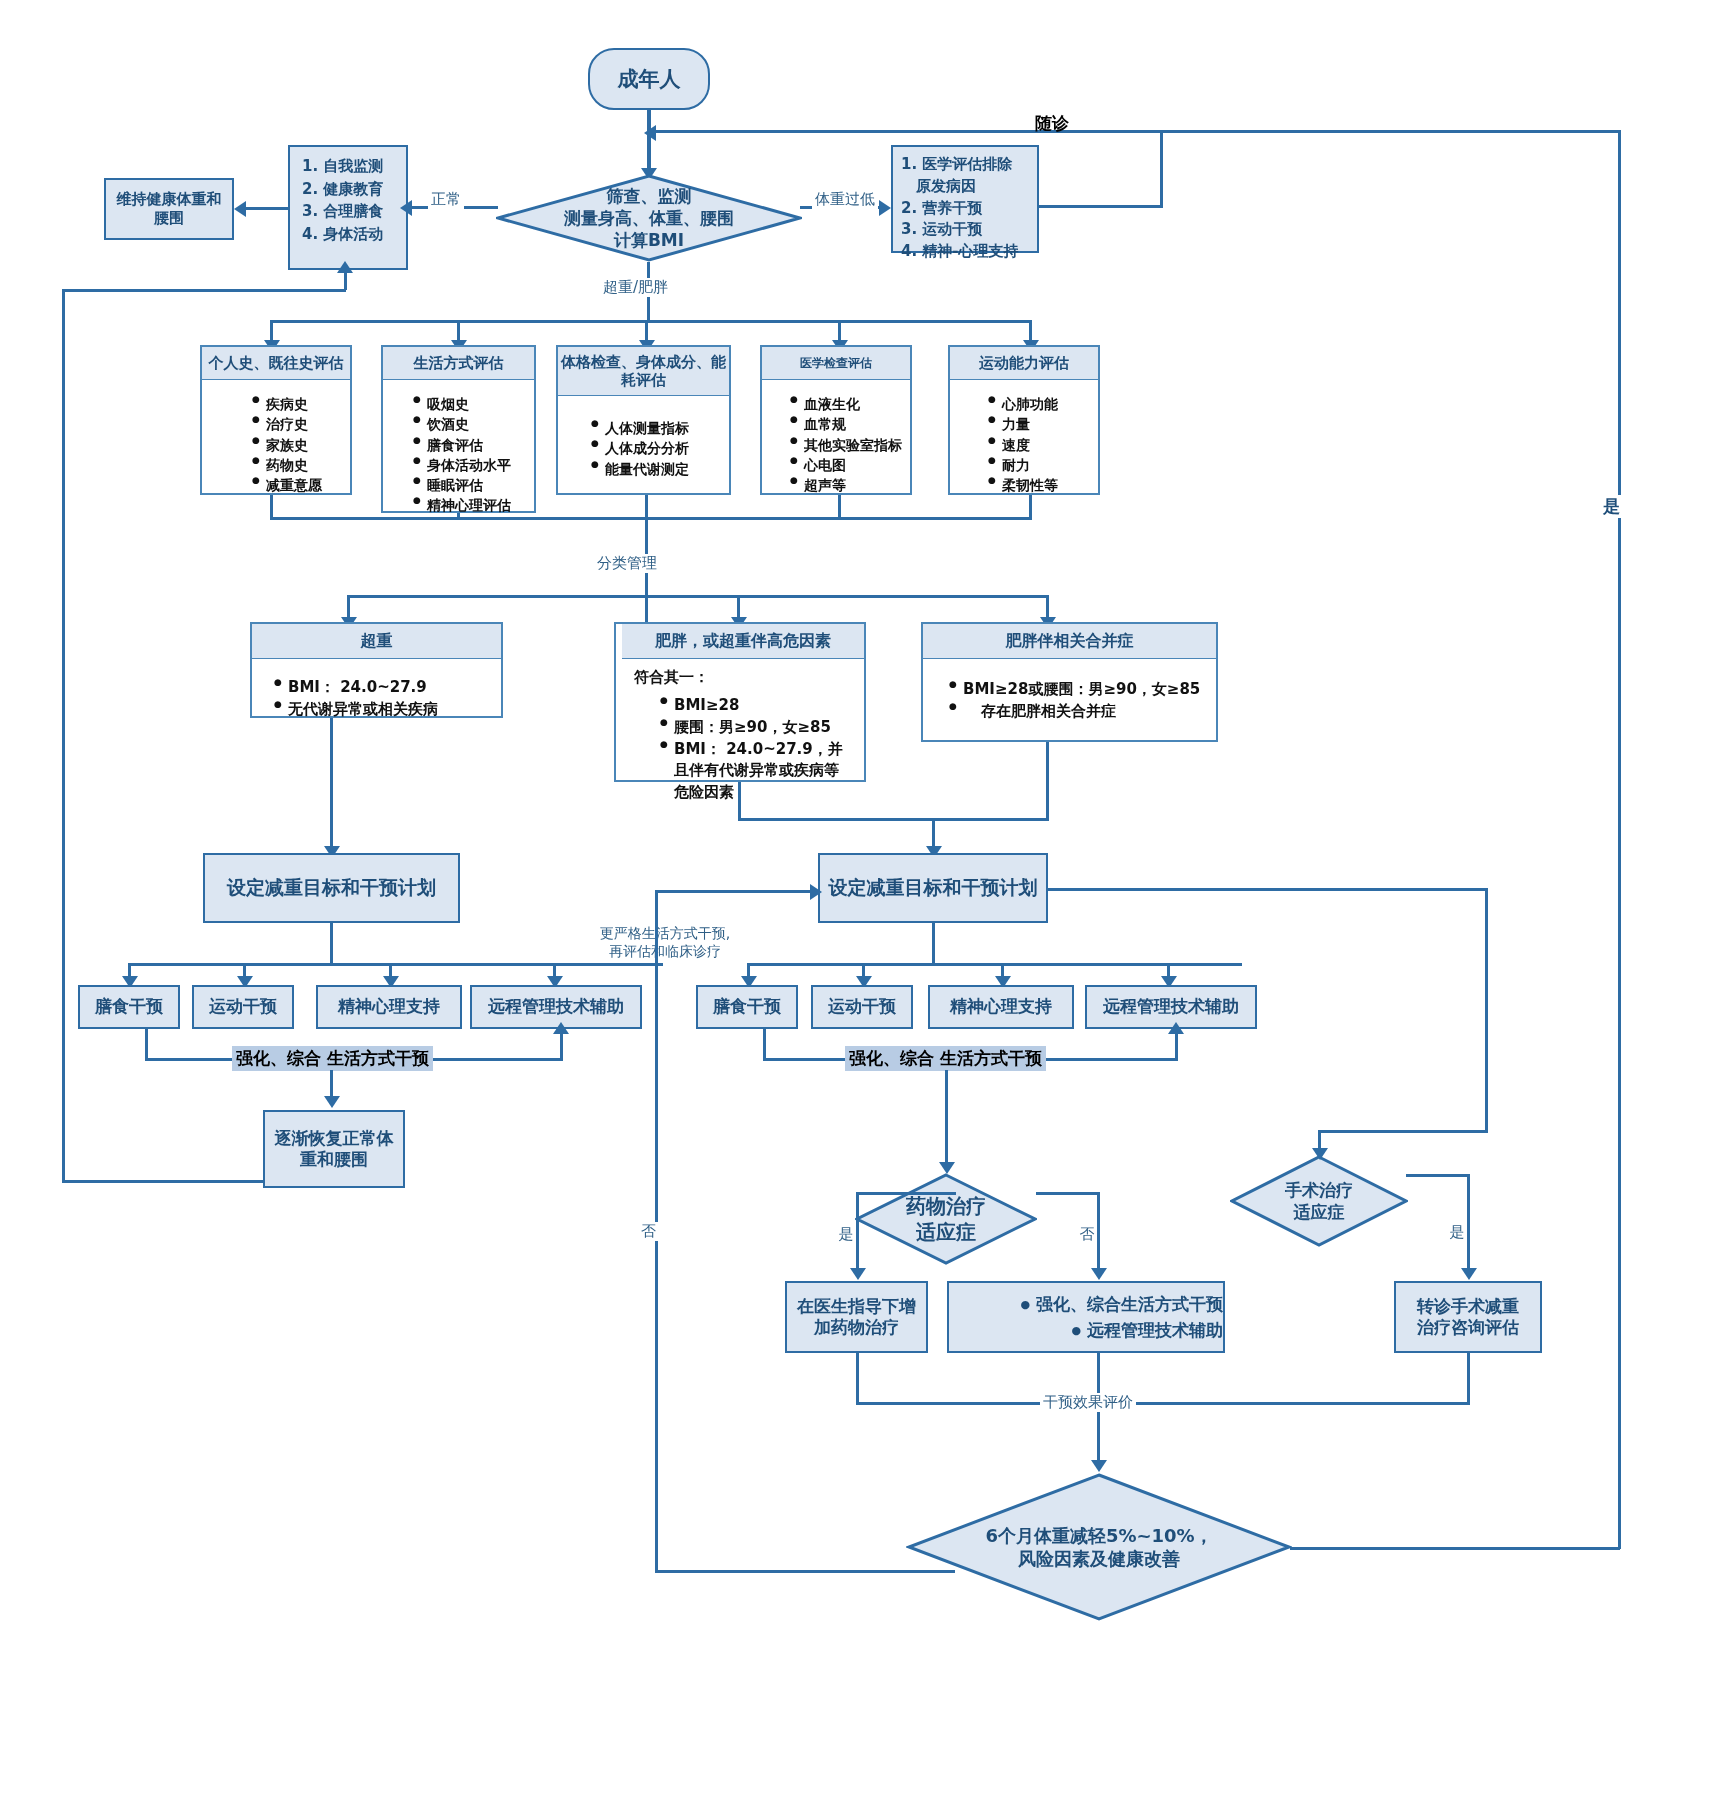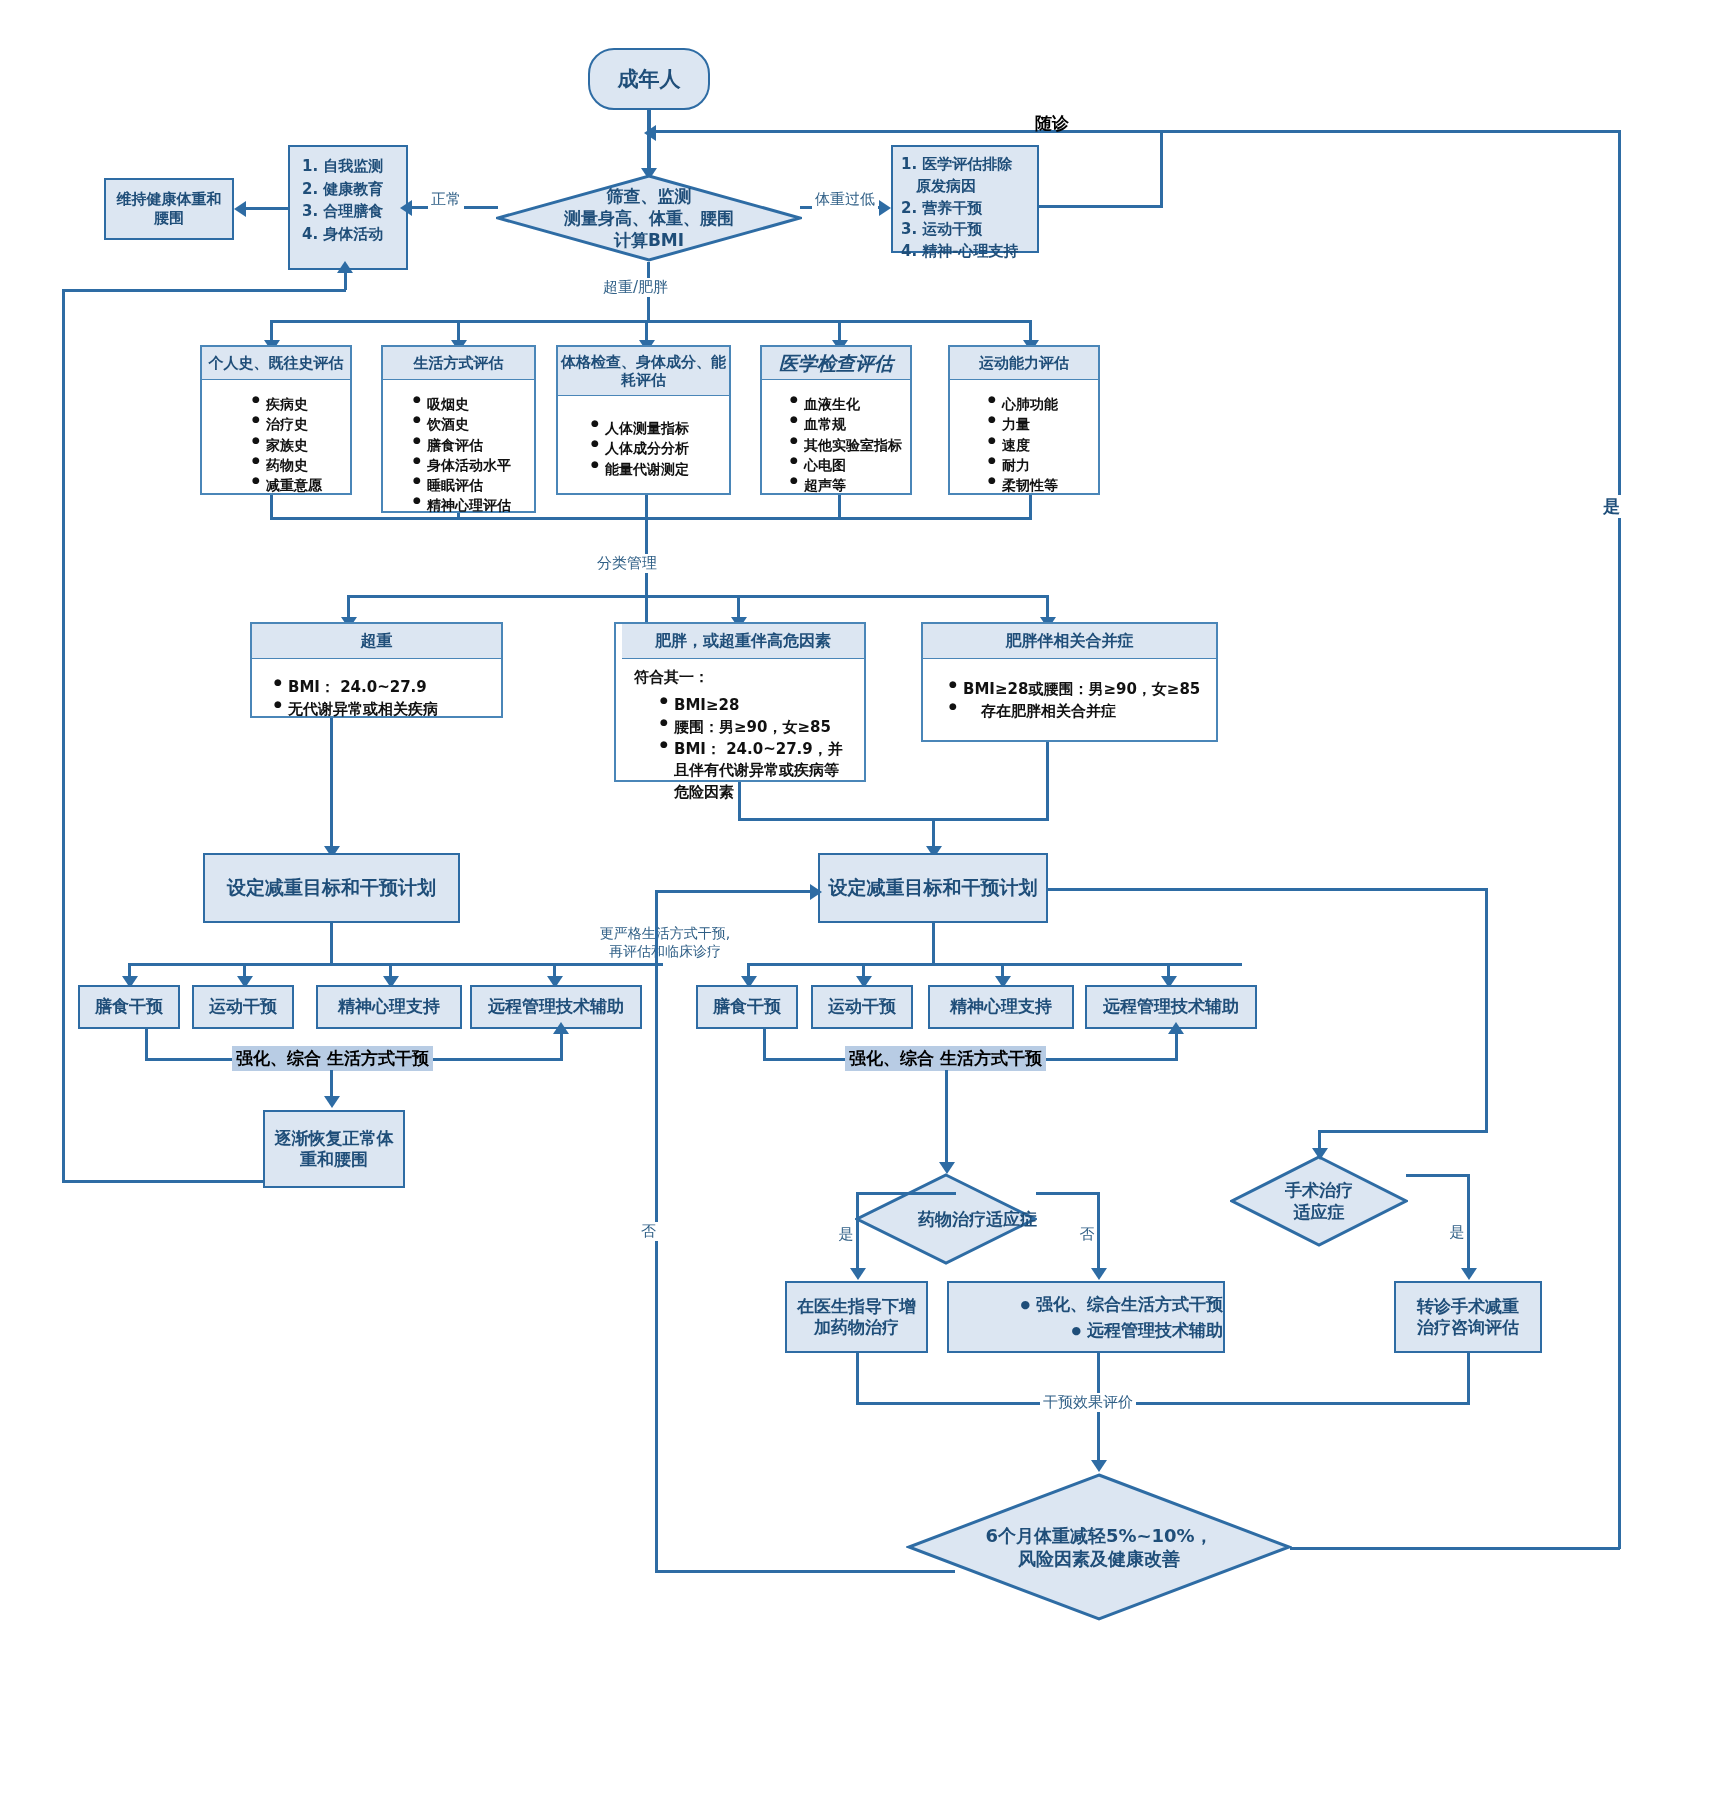--- a/index.html
+++ b/index.html
@@ -156,21 +156,21 @@
     <div class="bd" style="font-size:14px;padding-left:25px;padding-top:14px;">
       <ul>
         <li>人体测量指标</li>
         <li>人体成分分析</li>
         <li>能量代谢测定</li>
       </ul>
     </div>
   </div>
 
   <div class="card" style="left:760px;top:345px;width:152px;height:150px;">
-    <div class="hd" style="height:32px;font-size:19px;font-style:italic;">医学检查评估</div>
+    <div class="hd" style="height:32px;font-size:12px;">医学检查评估</div>
     <div class="bd" style="font-size:14px;padding-left:20px;">
       <ul>
         <li>血液生化</li>
         <li>血常规</li>
         <li>其他实验室指标</li>
         <li>心电图</li>
         <li>超声等</li>
       </ul>
     </div>
   </div>
@@ -336,21 +336,21 @@
   <div class="arr arr-u" style="left:1168px;top:1022px;"></div>
   <div class="hilite" style="left:845px;top:1046px;">强化、综合 生活方式干预</div>
 
   <div class="ln lnv" style="left:945px;top:1070px;height:98px;"></div>
   <div class="arr arr-d" style="left:939px;top:1162px;"></div>
 
   <div class="diamond" style="left:855px;top:1173px;width:182px;height:92px;">
     <svg class="shape" viewBox="0 0 182 92" preserveAspectRatio="none">
       <polygon points="91,2 180,46 91,90 2,46" fill="#dce6f2" stroke="#2e6ca4" stroke-width="3"></polygon>
     </svg>
-    <div class="lbl" style="font-size:17px;flex-direction:row;justify-content:flex-end;">
+    <div class="lbl" style="font-size:20px;flex-direction:column;">
       <span>药物治疗</span>
       <span>适应症</span>
     </div>
   </div>
 
   <div class="ln lnh" style="left:856px;top:1192px;width:100px;"></div>
   <div class="ln lnv" style="left:856px;top:1192px;height:82px;"></div>
   <div class="arr arr-d" style="left:850px;top:1268px;"></div>
   <div class="elabel vert" style="left:833px;top:1215px;">是</div>
 

